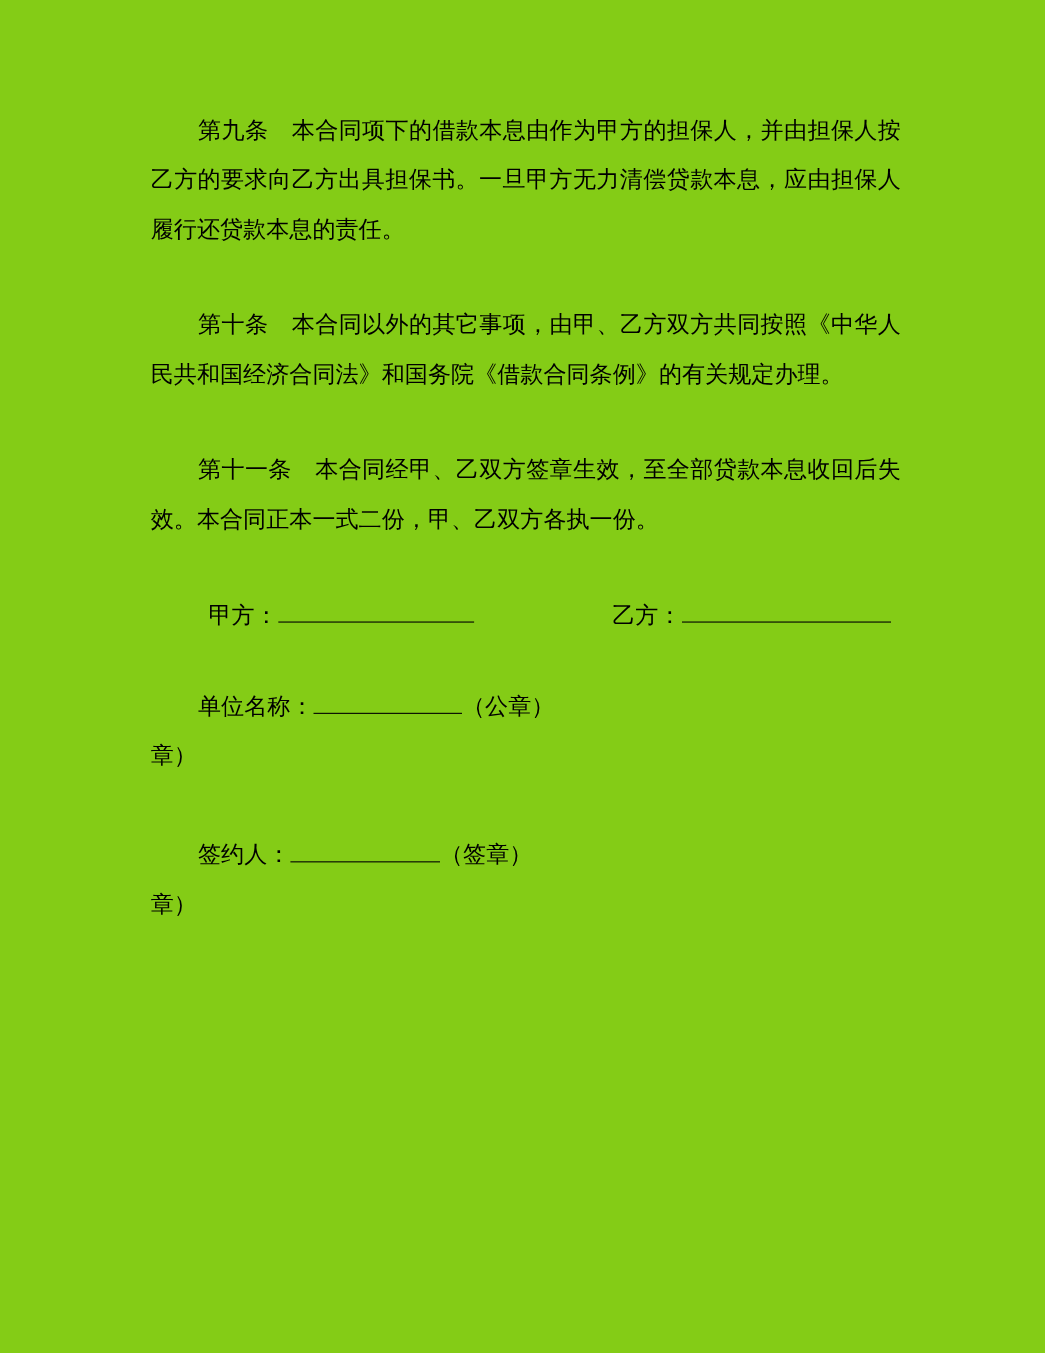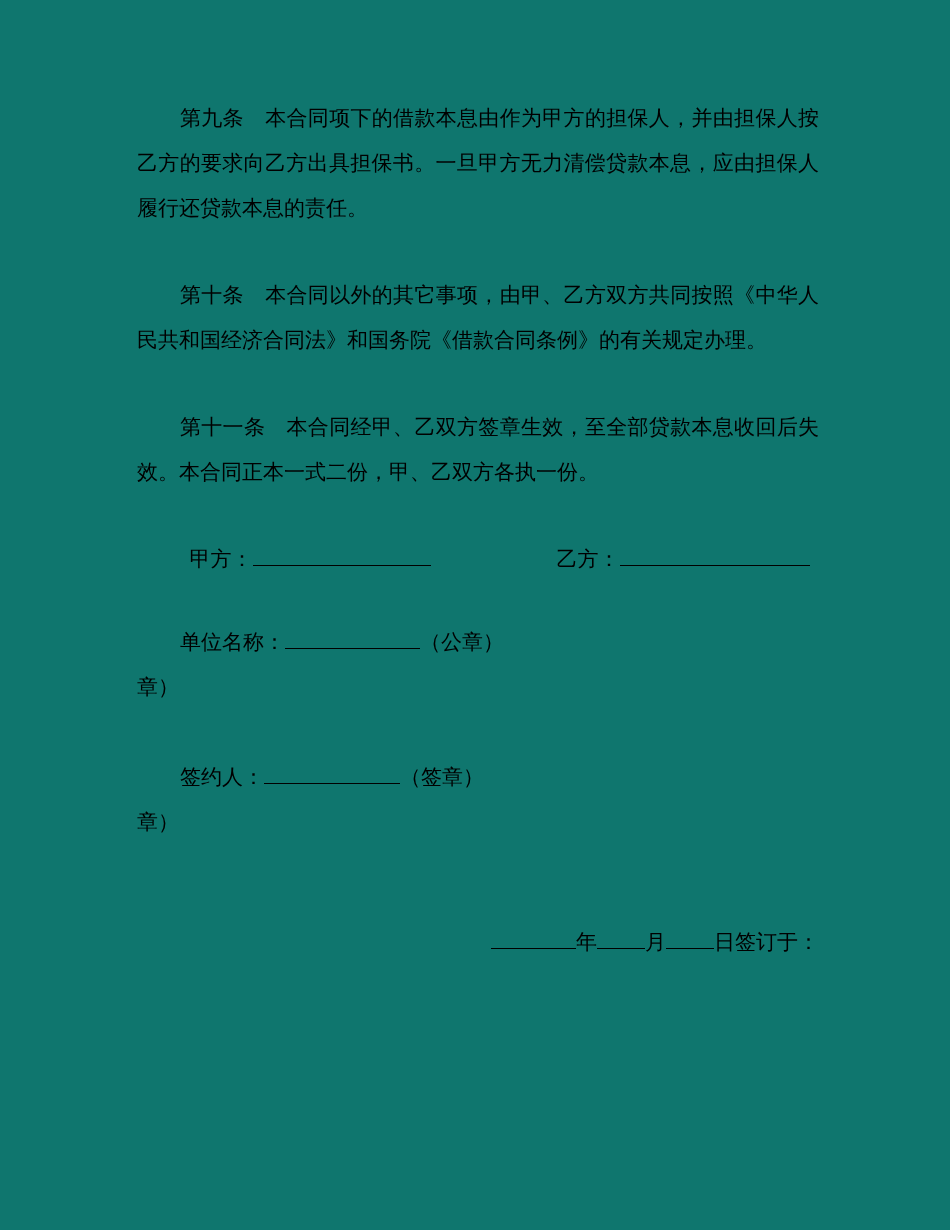--- a/index.html
+++ b/index.html
@@ -4,21 +4,21 @@
 <style>
   html, body {
     margin: 0;
     padding: 0;
     background: #ffffff;
   }
   .page {
     position: relative;
     width: 950px;
     height: 1230px;
-    background: #0f766e;
+    background: #84cc16;
     color: #000000;
     font-family: "Liberation Serif", "DejaVu Serif", serif;
     overflow: hidden;
   }
   .content {
     position: absolute;
     left: 137px;
     top: 96px;
     width: 682px;
     font-size: 21px;
@@ -93,18 +93,15 @@
     </div>
     <div class="wrap-line">章）</div>
 
     <div class="sig-row row-signer">
       <span class="col col-a2">
         <span>签约人：</span><span class="uline w-signer"></span><span>（签章）</span>
       </span>
     </div>
     <div class="wrap-line">章）</div>
 
-    <div class="date-line">
-      <span class="uline w-year"></span><span>年</span><span class="uline w-month"></span><span>月</span><span class="uline w-day"></span><span>日签订于：</span>
-    </div>
 
   </div>
 </div>
 
 </body></html>

